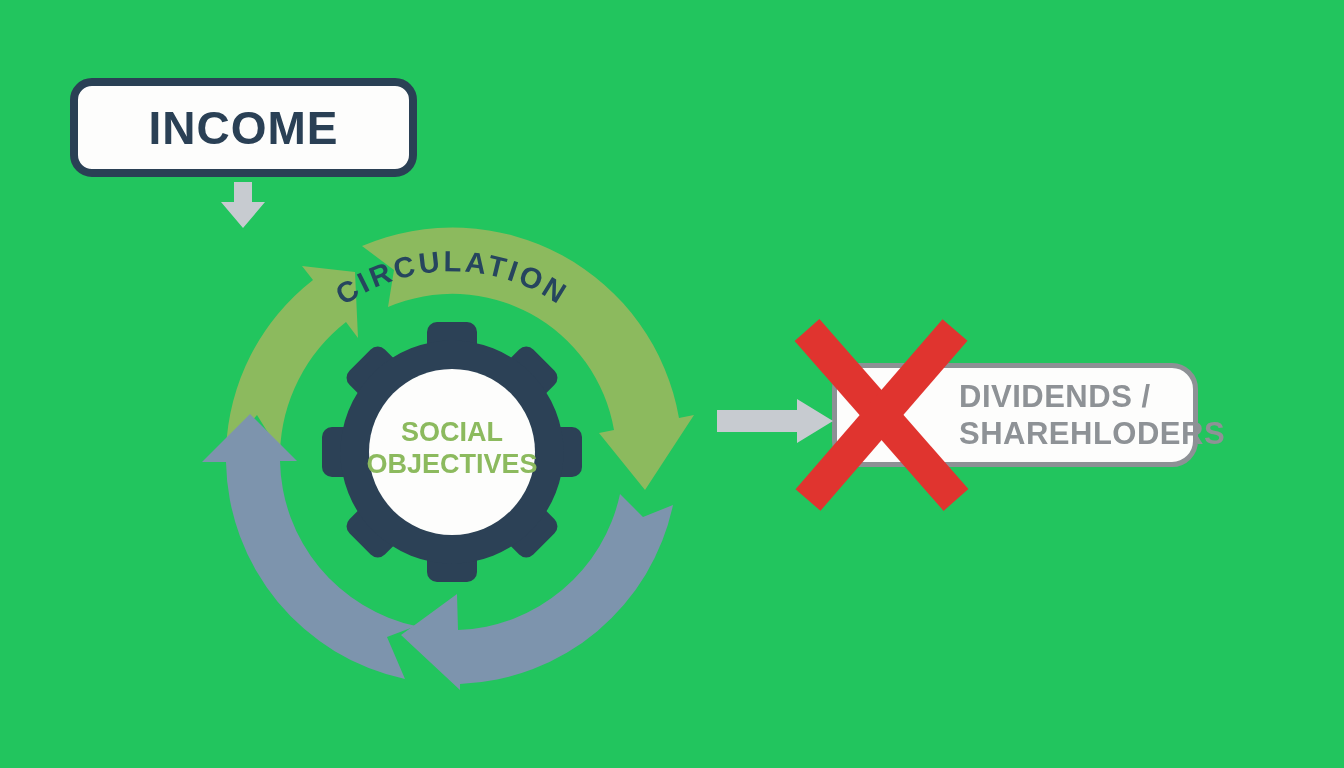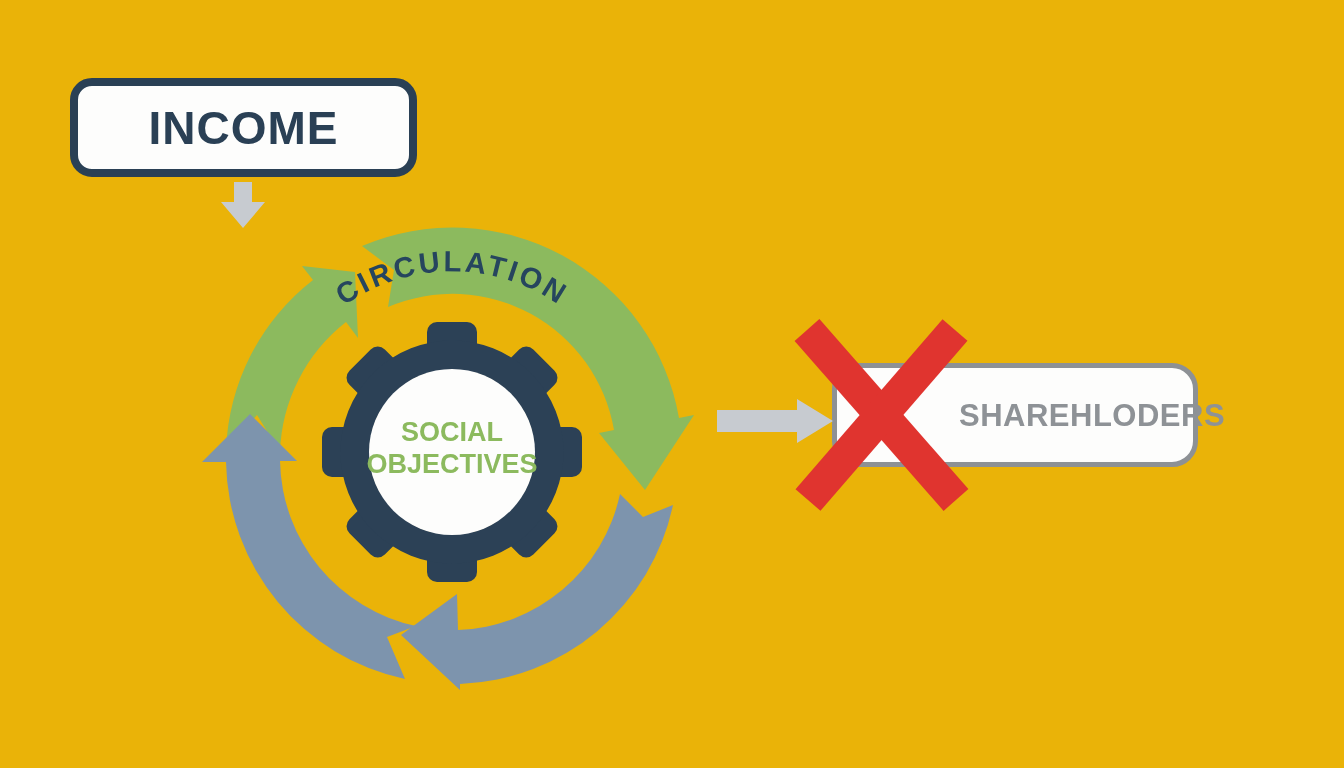--- a/index.html
+++ b/index.html
@@ -1,20 +1,20 @@
 <!DOCTYPE html>
 <html><head>
 <meta charset="utf-8">
 <style>
   html, body { margin: 0; padding: 0; background: #ffffff; }
   .canvas {
     position: relative;
     width: 1344px;
     height: 768px;
-    background: #eab308;
+    background: #22c55e;
     overflow: hidden;
     font-family: "Liberation Sans", sans-serif;
   }
   .income-box {
     position: absolute;
     left: 70px; top: 78px;
     width: 347px; height: 99px;
     box-sizing: border-box;
     border: 8px solid #2a4055;
     border-radius: 22px;
@@ -72,20 +72,21 @@
 </head>
 <body>
 
 <div class="canvas">
 
   <div class="income-box">
     <span class="income-label">INCOME</span>
   </div>
 
   <div class="blocked-box">
+    <div class="blocked-line">DIVIDENDS /</div>
     <div class="blocked-line">SHAREHLODERS</div>
   </div>
 
   <svg class="overlay" viewBox="0 0 1344 768" xmlns="http://www.w3.org/2000/svg">
 
     <defs>
       <path id="circ-path" d="M 320 326 A 187 187 0 0 1 584 326" fill="none"></path>
     </defs>
 
     <polygon points="234,182 252,182 252,202 265,202 243,228 221,202 234,202" fill="#c7cbd0"></polygon>

